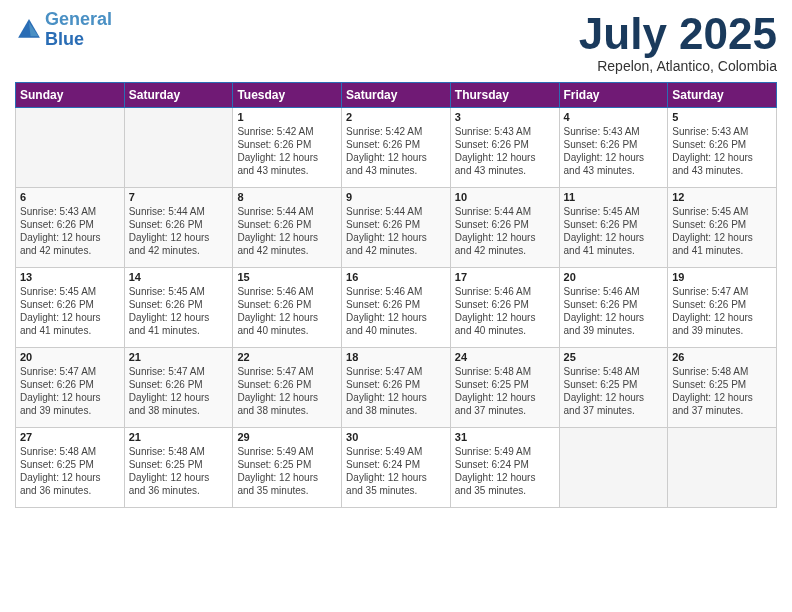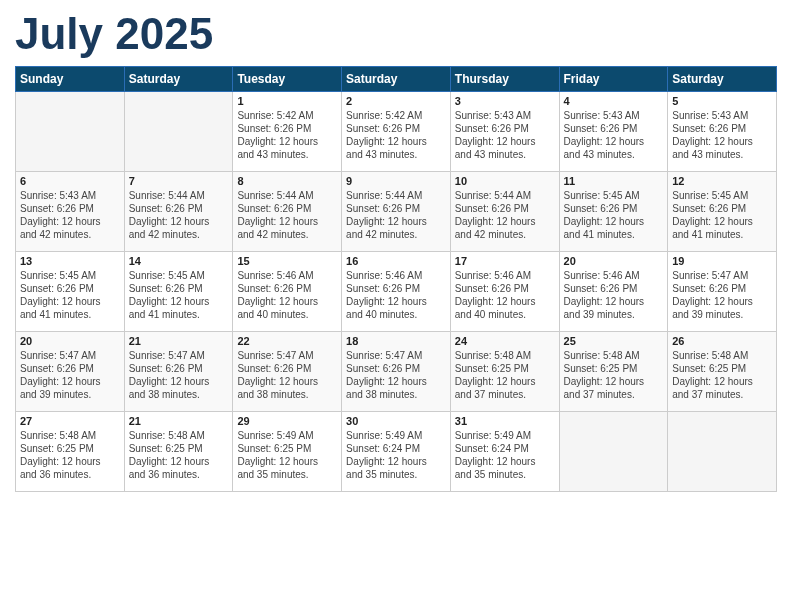--- a/index.html
+++ b/index.html
@@ -52,21 +52,21 @@
     .subtitle {
       font-size: 14px;
       color: #333;
     }
     .calendar {
       width: 100%;
       border-collapse: collapse;
       border: 1px solid #ccc;
     }
     .calendar th {
-      background: #0c4a6e;
+      background: #701a75;
       color: #fff;
       font-size: 12px;
       font-weight: bold;
       padding: 5px 4px;
       text-align: left;
       border: 1px solid #2a6db5;
     }
     .calendar td {
       width: 14.28%;
       vertical-align: top;
@@ -97,22 +97,35 @@
     }
     .week-row:nth-child(even) td {
       background: #f9f9f9;
     }
   </style>
 </head>
 <body>
 
 <div class="page">
   <div class="header">
+    <div class="logo">
+      <svg class="logo-icon" viewBox="0 0 36 36">
+        <polygon points="18,4 32,28 4,28" fill="#2a6db5"></polygon>
+        <polygon points="18,8 30,26 20,26" fill="#4a90c4"></polygon>
+      </svg>
+      <div>
+        <div class="logo-text">
+          <span>General</span><br>
+          <span style="color:#2a6db5;">Blue</span>
+        </div>
+      </div>
+    </div>
     <div class="title-block">
       <div class="main-title">July 2025</div>
+      <div class="subtitle">Repelon, Atlantico, Colombia</div>
     </div>
   </div>
 
   <table class="calendar">
     <thead>
       <tr>
       <th>Sunday</th>
           <th>Saturday</th>
           <th>Tuesday</th>
           <th>Saturday</th>

